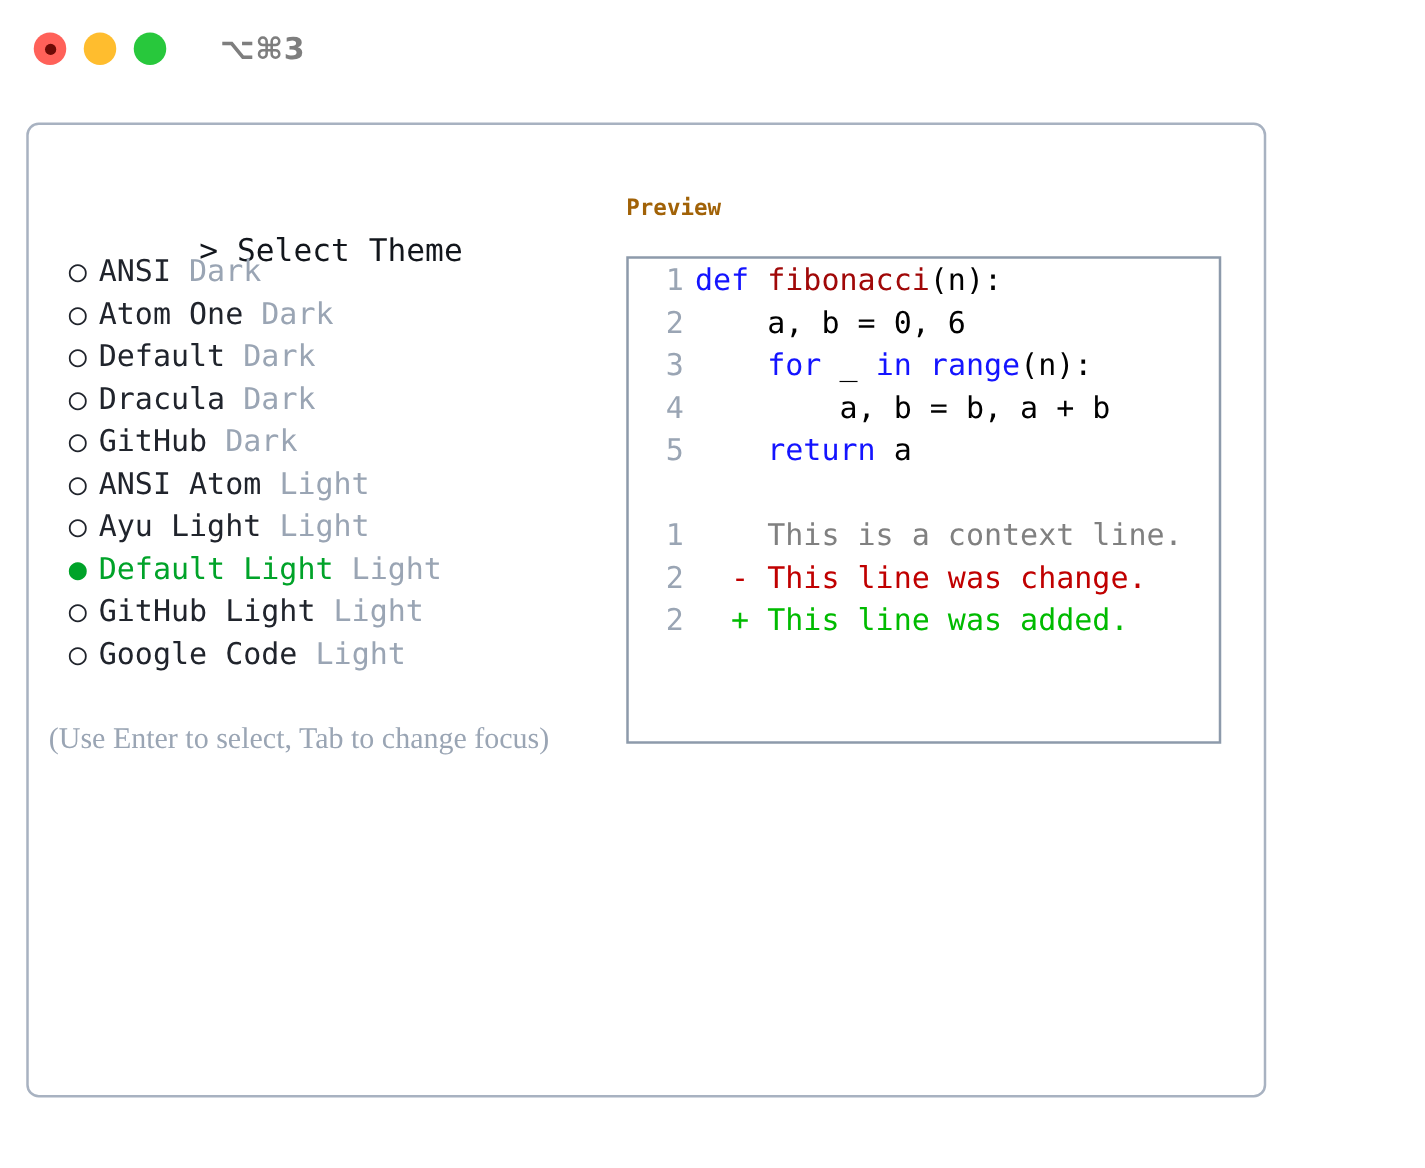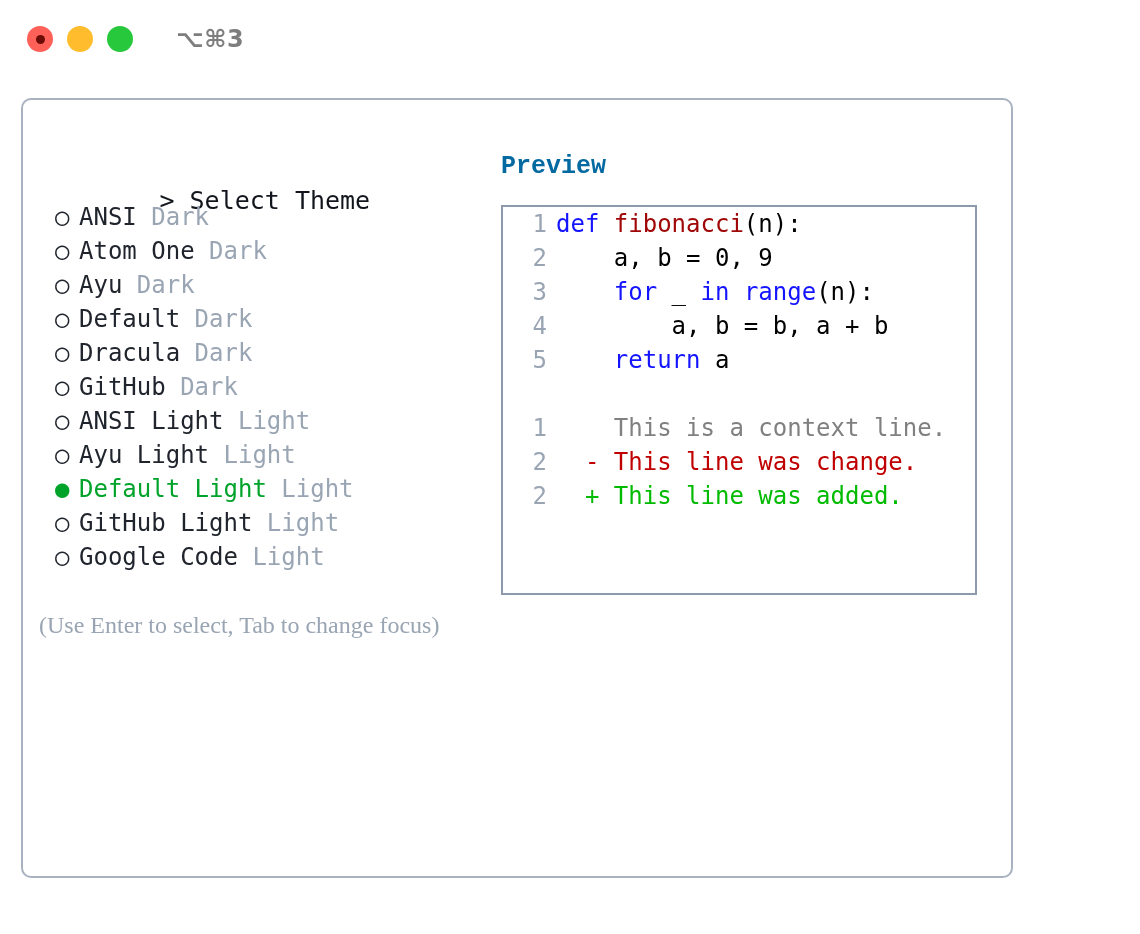--- a/index.html
+++ b/index.html
@@ -137,26 +137,25 @@
     margin-top: 34px;
     font-size: 24px;
     line-height: 34px;
     color: #9aa5b4;
     width: 410px;
     font-family: Liberation Serif, serif;
   }
 
   
   .preview-title {
-    font-size: 25px;
+    font-size: 18px;
     font-weight: bold;
-    color: #0369a1;
-    height: 34px;
-    line-height: 34px;
-    font-family: Liberation Mono, monospace;
+    color: #a16207;
+    height: 34px;
+    line-height: 34px;
   }
   .preview-box {
     margin-top: 21px;
     width: 476px;
     height: 390px;
     border: 2px solid #8d9aab;
     box-sizing: border-box;
     background: #ffffff;
     padding-left: 14px;
   }
@@ -199,44 +198,43 @@
 
     <div class="col-left">
 
       <div class="section-title">
         <span class="caret">&gt;</span><span> </span><span>Select Theme</span>
       </div>
 
       <ul class="opt-list" id="theme-list">
           <li class="opt"><span class="bullet">○</span><span>ANSI</span> <span class="tag">Dark</span></li>
           <li class="opt"><span class="bullet">○</span><span>Atom One</span> <span class="tag">Dark</span></li>
-          <li class="opt"><span class="bullet">○</span><span>Ayu</span> <span class="tag">Dark</span></li>
           <li class="opt"><span class="bullet">○</span><span>Default</span> <span class="tag">Dark</span></li>
           <li class="opt"><span class="bullet">○</span><span>Dracula</span> <span class="tag">Dark</span></li>
           <li class="opt"><span class="bullet">○</span><span>GitHub</span> <span class="tag">Dark</span></li>
-          <li class="opt"><span class="bullet">○</span><span>ANSI Light</span> <span class="tag">Light</span></li>
+          <li class="opt"><span class="bullet">○</span><span>ANSI Atom</span> <span class="tag">Light</span></li>
           <li class="opt"><span class="bullet">○</span><span>Ayu Light</span> <span class="tag">Light</span></li>
           <li class="opt selected"><span class="bullet">●</span><span>Default Light</span> <span class="tag">Light</span></li>
           <li class="opt"><span class="bullet">○</span><span>GitHub Light</span> <span class="tag">Light</span></li>
           <li class="opt"><span class="bullet">○</span><span>Google Code</span> <span class="tag">Light</span></li>
         </ul>
 
 
       <ul class="opt-list" id="apply-list">
         </ul>
 
       <div class="hint">(Use Enter to select, Tab to change focus)</div>
     </div>
 
     <div class="col-right">
       <div class="preview-title">Preview</div>
       <div class="preview-box">
         <div id="code-block">
             <div class="code-line"><span class="ln">1</span><span class="kw">def </span><span class="fn">fibonacci</span><span>(n):</span></div>
-            <div class="code-line"><span class="ln">2</span><span>    a, b = 0, 9</span></div>
+            <div class="code-line"><span class="ln">2</span><span>    a, b = 0, 6</span></div>
             <div class="code-line"><span class="ln">3</span><span>    </span><span class="kw">for</span><span> _ </span><span class="kw">in</span><span> </span><span class="kw">range</span><span>(n):</span></div>
             <div class="code-line"><span class="ln">4</span><span>        a, b = b, a + b</span></div>
             <div class="code-line"><span class="ln">5</span><span>    </span><span class="kw">return</span><span> a</span></div>
           </div>
         <div class="spacer"></div>
         <div id="diff-block">
             <div class="code-line"><span class="ln">1</span><span class="ctx">    </span><span class="ctx">This is a context line.</span></div>
             <div class="code-line"><span class="ln">2</span><span class="del">  - </span><span class="del">This line was change.</span></div>
             <div class="code-line"><span class="ln">2</span><span class="add">  + </span><span class="add">This line was added.</span></div>
           </div>

